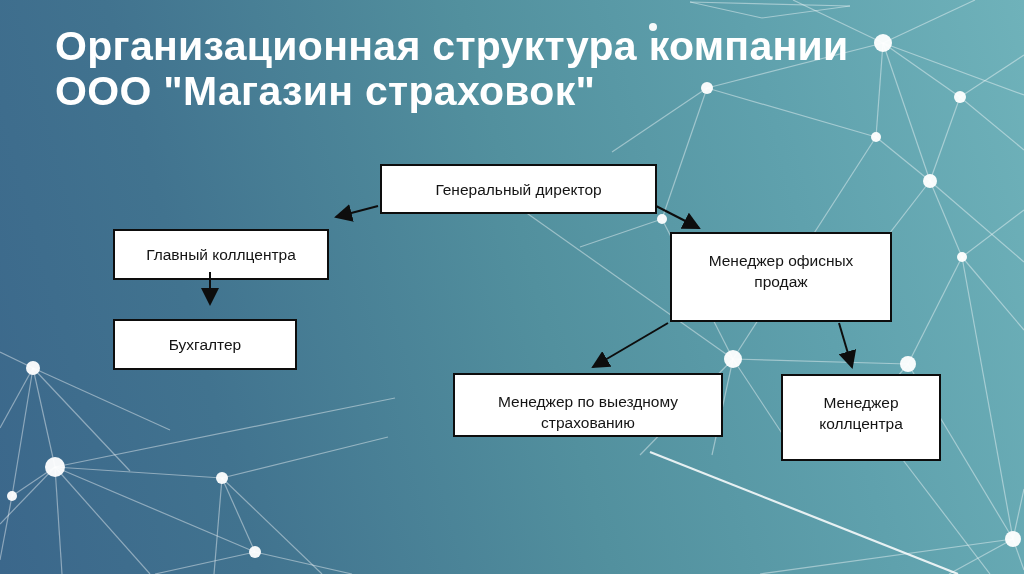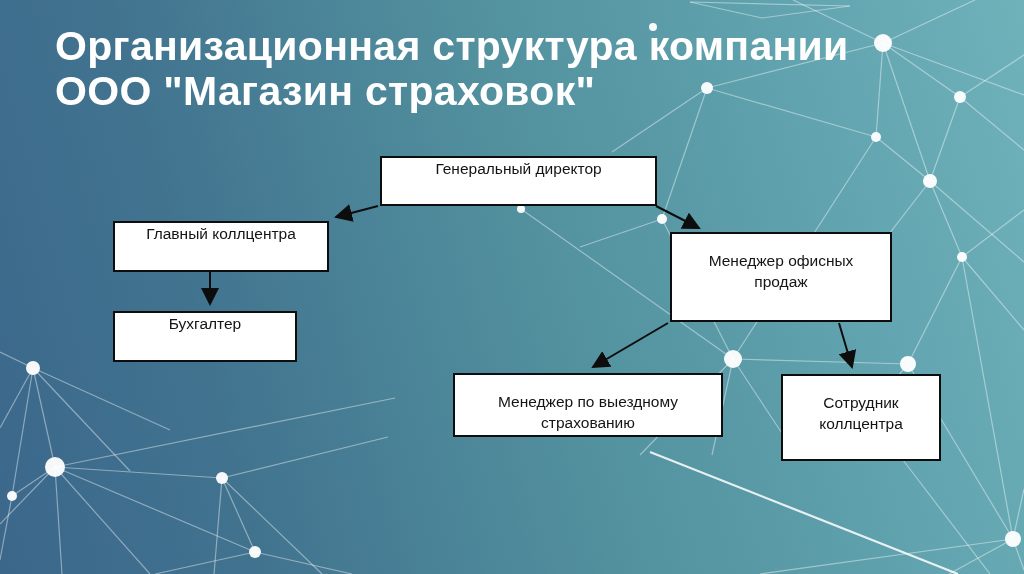--- a/index.html
+++ b/index.html
@@ -23,21 +23,21 @@
   .node{
     position:absolute;
     background:#ffffff;
     border:2px solid #0d0d0d;
     box-sizing:border-box;
     color:#141414;
     font-size:15.5px;line-height:21px;
     display:flex;justify-content:center;
     text-align:center;
   }
-  .v-center{}
+  .v-center{align-items:center;margin-top:8px;}
   .v-top{align-items:flex-start;padding-top:16px;}
   .node-director{left:380px;top:156px;width:277px;height:50px;}
   .node-chief-accountant{left:113px;top:221px;width:216px;height:51px;}
   .node-accountant{left:113px;top:311px;width:184px;height:51px;}
   .node-office-sales{left:670px;top:232px;width:222px;height:90px;padding-left:10px;padding-right:10px;}
   .node-field-insurance{left:453px;top:373px;width:270px;height:64px;padding-left:8px;padding-right:8px;}
   .node-callcenter{left:781px;top:374px;width:160px;height:87px;padding-left:6px;padding-right:6px;}
   .connectors line{stroke:#0d0d0d;stroke-width:2;}
 </style>
 </head>
@@ -148,21 +148,21 @@
   <div class="node v-center node-accountant">
     <span>Бухгалтер</span>
   </div>
   <div class="node v-top node-office-sales">
     <span>Менеджер офисных продаж</span>
   </div>
   <div class="node v-top node-field-insurance">
     <span>Менеджер по выездному страхованию</span>
   </div>
   <div class="node v-top node-callcenter">
-    <span>Сотрудник коллцентра</span>
+    <span>Менеджер коллцентра</span>
   </div>
 
   <svg class="connectors" width="1024" height="574" viewBox="0 0 1024 574">
     <defs>
       <marker id="ah" markerWidth="10" markerHeight="9" refX="8" refY="4.5" orient="auto">
         <path d="M0,0 L9,4.5 L0,9 z" fill="#0d0d0d"></path>
       </marker>
     </defs>
     <line x1="378" y1="206" x2="336" y2="217" marker-end="url(#ah)"></line>
     <line x1="656" y1="206" x2="699" y2="228" marker-end="url(#ah)"></line>

